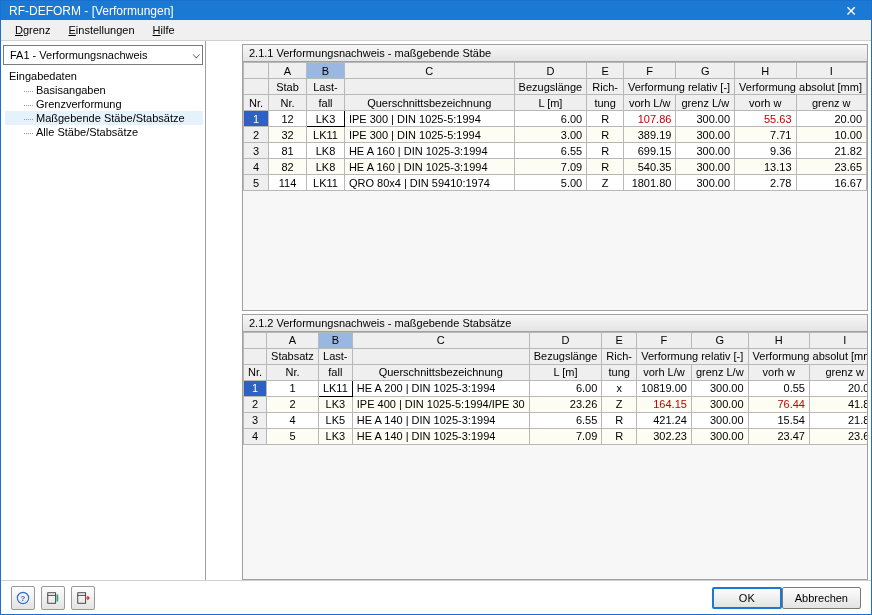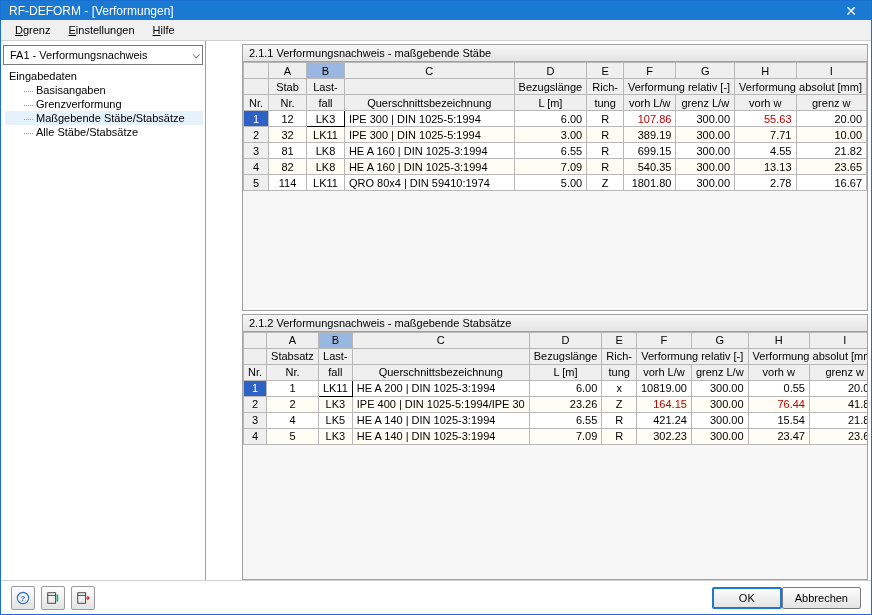--- a/index.html
+++ b/index.html
@@ -149,21 +149,21 @@
                 </tr>
                 <tr>
                   <td class="rowhead">3</td>
                   <td class="ctr">81</td>
                   <td class="ctr">LK8</td>
                   <td class="">HE A 160 | DIN 1025-3:1994</td>
                   <td class="num">6.55</td>
                   <td class="ctr">R</td>
                   <td class="num">699.15</td>
                   <td class="num">300.00</td>
-                  <td class="num">4.55</td>
+                  <td class="num">9.36</td>
                   <td class="num">21.82</td>
                 </tr>
                 <tr class="alt">
                   <td class="rowhead">4</td>
                   <td class="ctr">82</td>
                   <td class="ctr">LK8</td>
                   <td class="">HE A 160 | DIN 1025-3:1994</td>
                   <td class="num">7.09</td>
                   <td class="ctr">R</td>
                   <td class="num">540.35</td>

